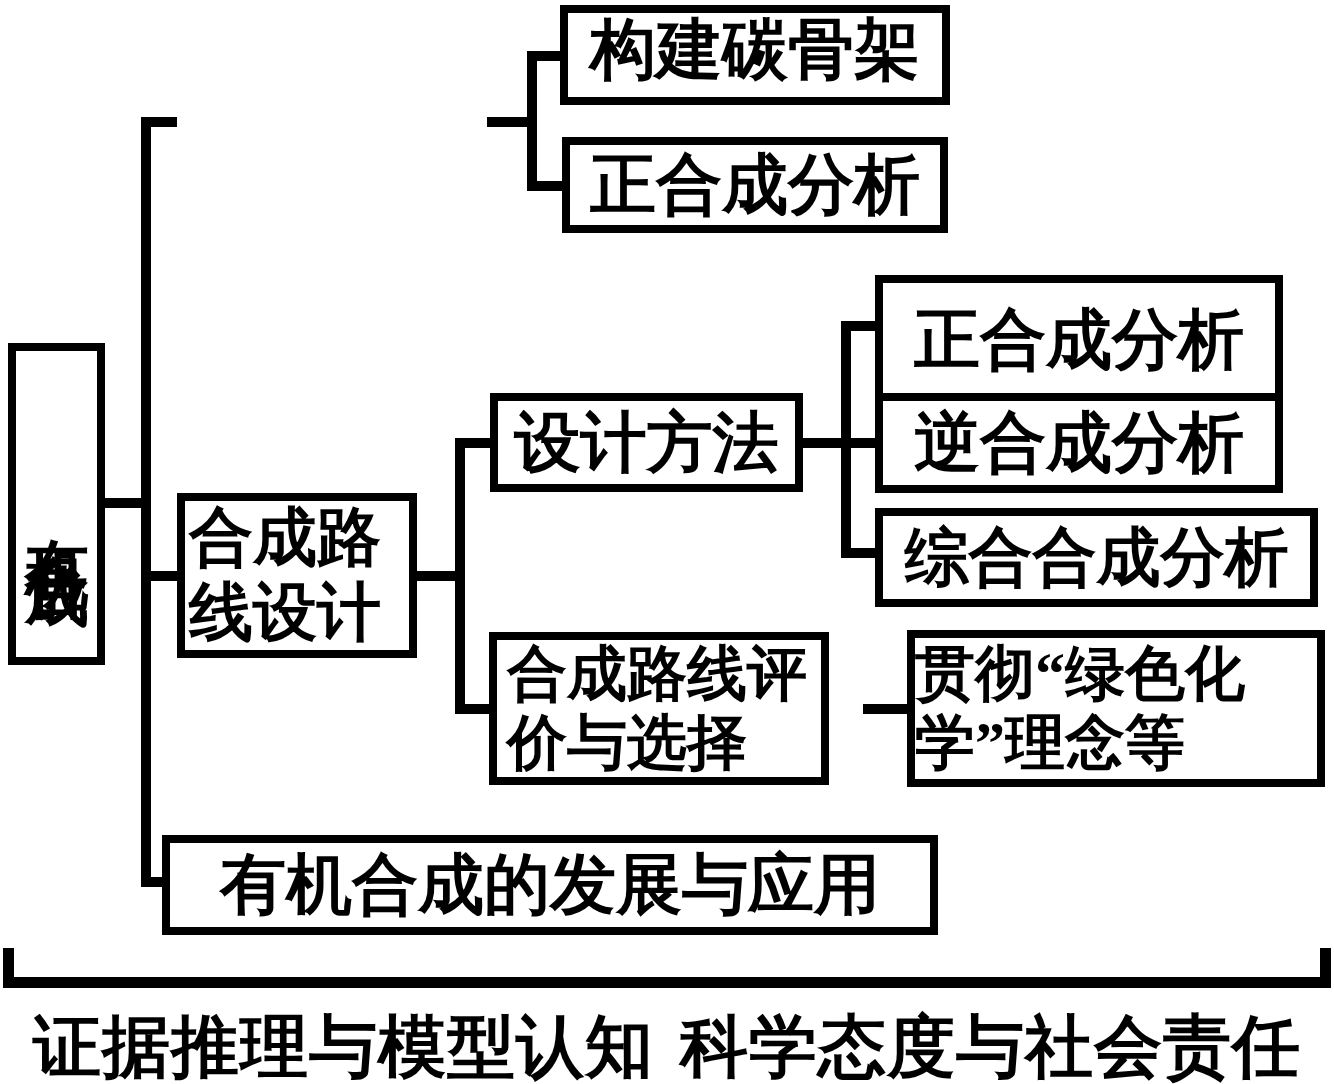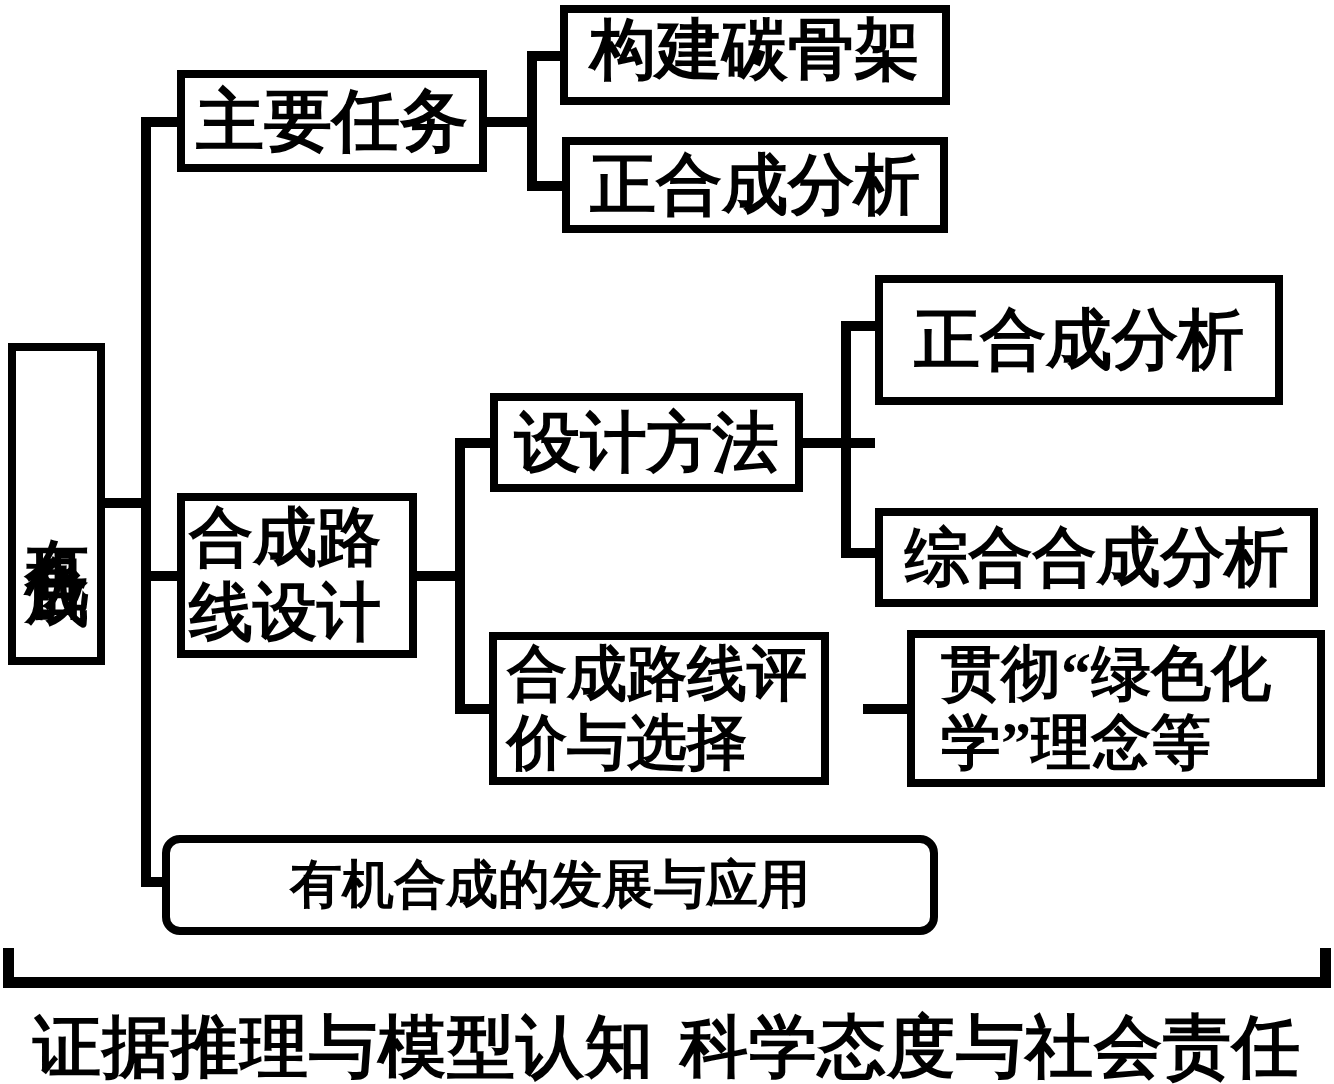--- a/index.html
+++ b/index.html
@@ -86,23 +86,20 @@
   <div class="line" style="left:851px; top:438px; width:24px; height:10px;"></div>
   <div class="line" style="left:851px; top:548px; width:24px; height:10px;"></div>
 
   <div class="line" style="left:863px; top:704px; width:44px; height:10px;"></div>
   <div class="line" style="left:151px; top:877px; width:11px; height:10px;"></div>
 
   <div class="node vertical" style="left:8px; top:343px; width:97px; height:322px; font-size:64px;">
     <span>有机合成</span>
   </div>
 
-  <div class="node" style="left:177px; top:70px; width:310px; height:102px; font-size:68px;">
-    <span>主要任务</span>
-  </div>
 
   <div class="node" style="left:560px; top:5px; width:390px; height:100px; font-size:66px;font-family:Liberation Mono, monospace;">
     <span>构建碳骨架</span>
   </div>
 
   <div class="node" style="left:562px; top:137px; width:386px; height:96px; font-size:66px;">
     <span>正合成分析</span>
   </div>
 
   <div class="node wrap" style="left:177px; top:493px; width:240px; height:165px; font-size:64px; padding:8px 4px; line-height:1.17;">
@@ -110,34 +107,37 @@
   </div>
 
   <div class="node" style="left:490px; top:393px; width:313px; height:99px; font-size:66px;">
     <span>设计方法</span>
   </div>
 
   <div class="node" style="left:875px; top:275px; width:408px; height:130px; font-size:66px;">
     <span>正合成分析</span>
   </div>
 
+  <div class="node" style="left:875px; top:393px; width:408px; height:100px; font-size:66px;">
+    <span>逆合成分析</span>
+  </div>
 
   <div class="node" style="left:875px; top:508px; width:443px; height:99px; font-size:64px;">
     <span>综合合成分析</span>
   </div>
 
   <div class="node wrap" style="left:489px; top:632px; width:340px; height:153px; font-size:60px; padding:0 10px;">
     <span>合成路线评价与选择</span>
   </div>
 
-  <div class="node wrap" style="left:907px; top:630px; width:418px; height:157px; font-size:60px; padding:0 26px;">
+  <div class="node wrap" style="left:907px; top:630px; width:418px; height:157px; font-size:60px; padding:0 0;">
     <span>贯彻“绿色化学”理念等</span>
   </div>
 
-  <div class="node" style="left:162px; top:835px; width:776px; height:100px; font-size:52px;border-radius:18px;">
+  <div class="node" style="left:162px; top:835px; width:776px; height:100px; font-size:66px;">
     <span>有机合成的发展与应用</span>
   </div>
 
   <div class="line" style="left:3px;    top:948px; width:11px;   height:40px;"></div>
   <div class="line" style="left:3px;    top:977px; width:1328px; height:11px;"></div>
   <div class="line" style="left:1320px; top:948px; width:11px;   height:40px;"></div>
 
   <div id="footer-text">
     <span>证据推理与模型认知</span>
     <span>科学态度与社会责任</span>

